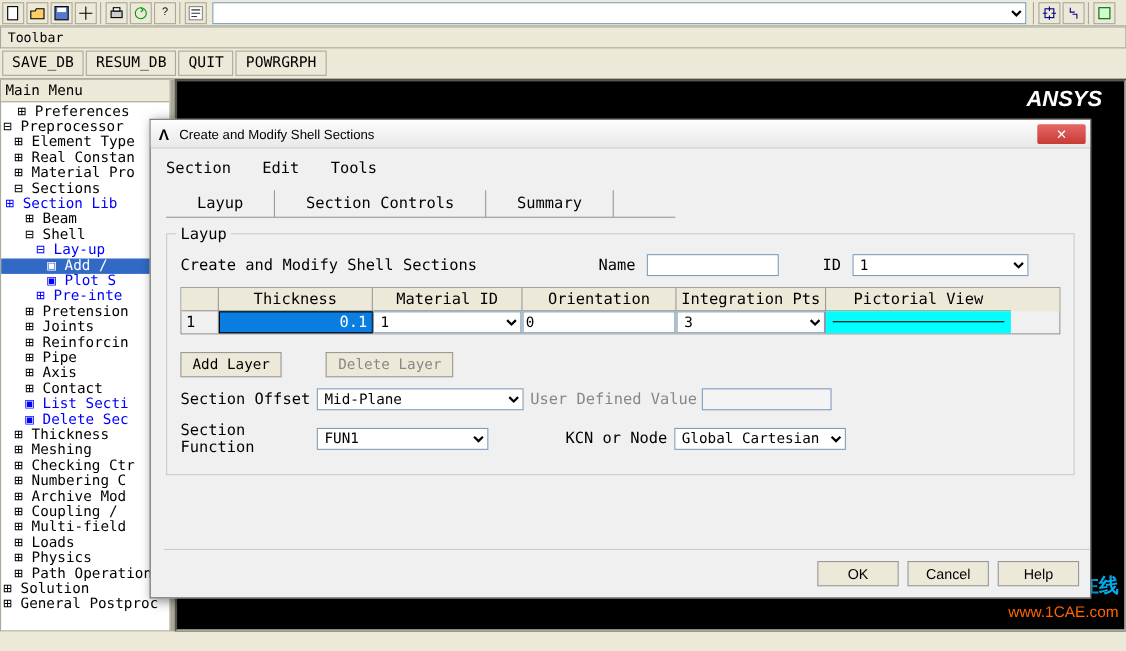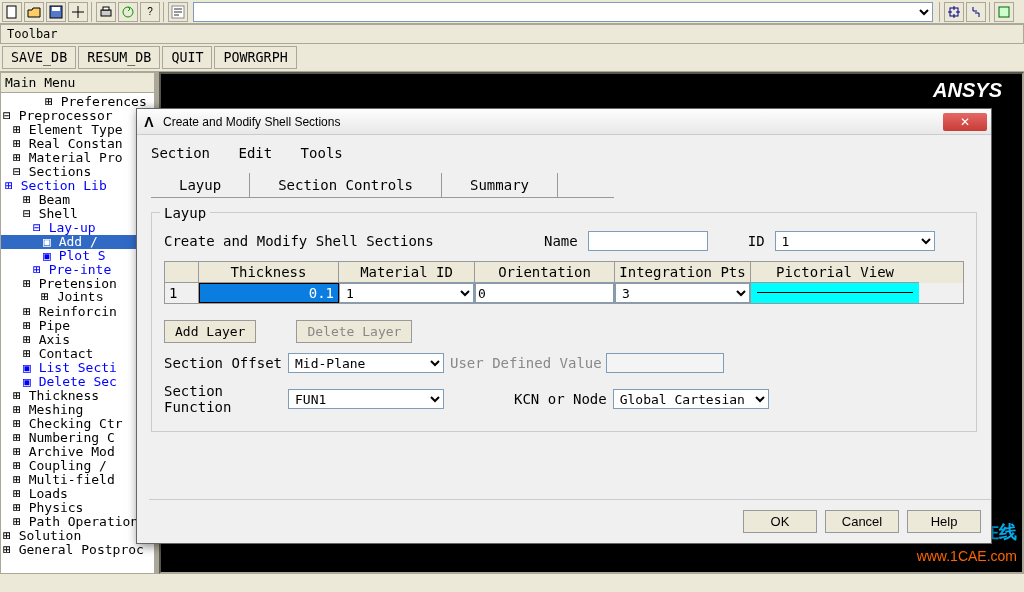--- a/index.html
+++ b/index.html
@@ -133,35 +133,35 @@
   <button class="push-btn">SAVE_DB</button>
   <button class="push-btn">RESUM_DB</button>
   <button class="push-btn">QUIT</button>
   <button class="push-btn">POWRGRPH</button>
 </div>
 
 <div class="main-area">
   <div class="tree-panel">
     <div class="tree-header">Main Menu</div>
     <div class="tree-body" id="tree-body">
-        <div class="tree-item " style="padding-left: 0; margin-left: 44px;">⊞ Preferences</div>
+        <div class="tree-item " style="padding-left: 15px;">⊞ Preferences</div>
         <div class="tree-item " style="padding-left: 2px;">⊟ Preprocessor</div>
         <div class="tree-item " style="padding-left: 12px;">⊞ Element Type</div>
         <div class="tree-item " style="padding-left: 12px;">⊞ Real Constan</div>
         <div class="tree-item " style="padding-left: 12px;">⊞ Material Pro</div>
         <div class="tree-item " style="padding-left: 12px;">⊟ Sections</div>
         <div class="tree-item blue" style="padding-left: 4px;">⊞ Section Lib</div>
         <div class="tree-item " style="padding-left: 22px;">⊞ Beam</div>
         <div class="tree-item " style="padding-left: 22px;">⊟ Shell</div>
         <div class="tree-item blue" style="padding-left: 32px;">⊟ Lay-up</div>
         <div class="tree-item selected" style="padding-left: 42px;">▣ Add /</div>
         <div class="tree-item blue" style="padding-left: 42px;">▣ Plot S</div>
         <div class="tree-item blue" style="padding-left: 32px;">⊞ Pre-inte</div>
         <div class="tree-item " style="padding-left: 22px;">⊞ Pretension</div>
-        <div class="tree-item " style="padding-left: 40px; font-family: Liberation Mono, monospace;">⊞ Joints</div>
+        <div class="tree-item " style="padding-left: 22px;">⊞ Joints</div>
         <div class="tree-item " style="padding-left: 22px;">⊞ Reinforcin</div>
         <div class="tree-item " style="padding-left: 22px;">⊞ Pipe</div>
         <div class="tree-item " style="padding-left: 22px;">⊞ Axis</div>
         <div class="tree-item " style="padding-left: 22px;">⊞ Contact</div>
         <div class="tree-item blue" style="padding-left: 22px;">▣ List Secti</div>
         <div class="tree-item blue" style="padding-left: 22px;">▣ Delete Sec</div>
         <div class="tree-item " style="padding-left: 12px;">⊞ Thickness</div>
         <div class="tree-item " style="padding-left: 12px;">⊞ Meshing</div>
         <div class="tree-item " style="padding-left: 12px;">⊞ Checking Ctr</div>
         <div class="tree-item " style="padding-left: 12px;">⊞ Numbering C</div>
@@ -240,21 +240,21 @@
       </div>
 
       <div class="row">
         <button class="btn">Add Layer</button>
         <span style="width:40px"></span>
         <button class="btn disabled">Delete Layer</button>
       </div>
 
       <div class="row">
         <span style="flex:0 0 124px">Section Offset</span>
-        <select class="select" style="width:156px"><option>Mid-Plane</option></select>
+        <select class="select" style="width:188px"><option>Mid-Plane</option></select>
         <span style="width:6px"></span>
         <span style="color:#888">User Defined Value</span>
         <input class="input-text" style="width: 118px; margin-left: 4px; background: rgb(244, 244, 244);" disabled="" value="">
       </div>
 
       <div class="row" style="margin-bottom:0">
         <span style="flex:0 0 124px">Section Function</span>
         <select class="select" style="width:156px"><option>FUN1</option></select>
         <span style="flex:0 0 70px"></span>
         <span>KCN or Node</span>

